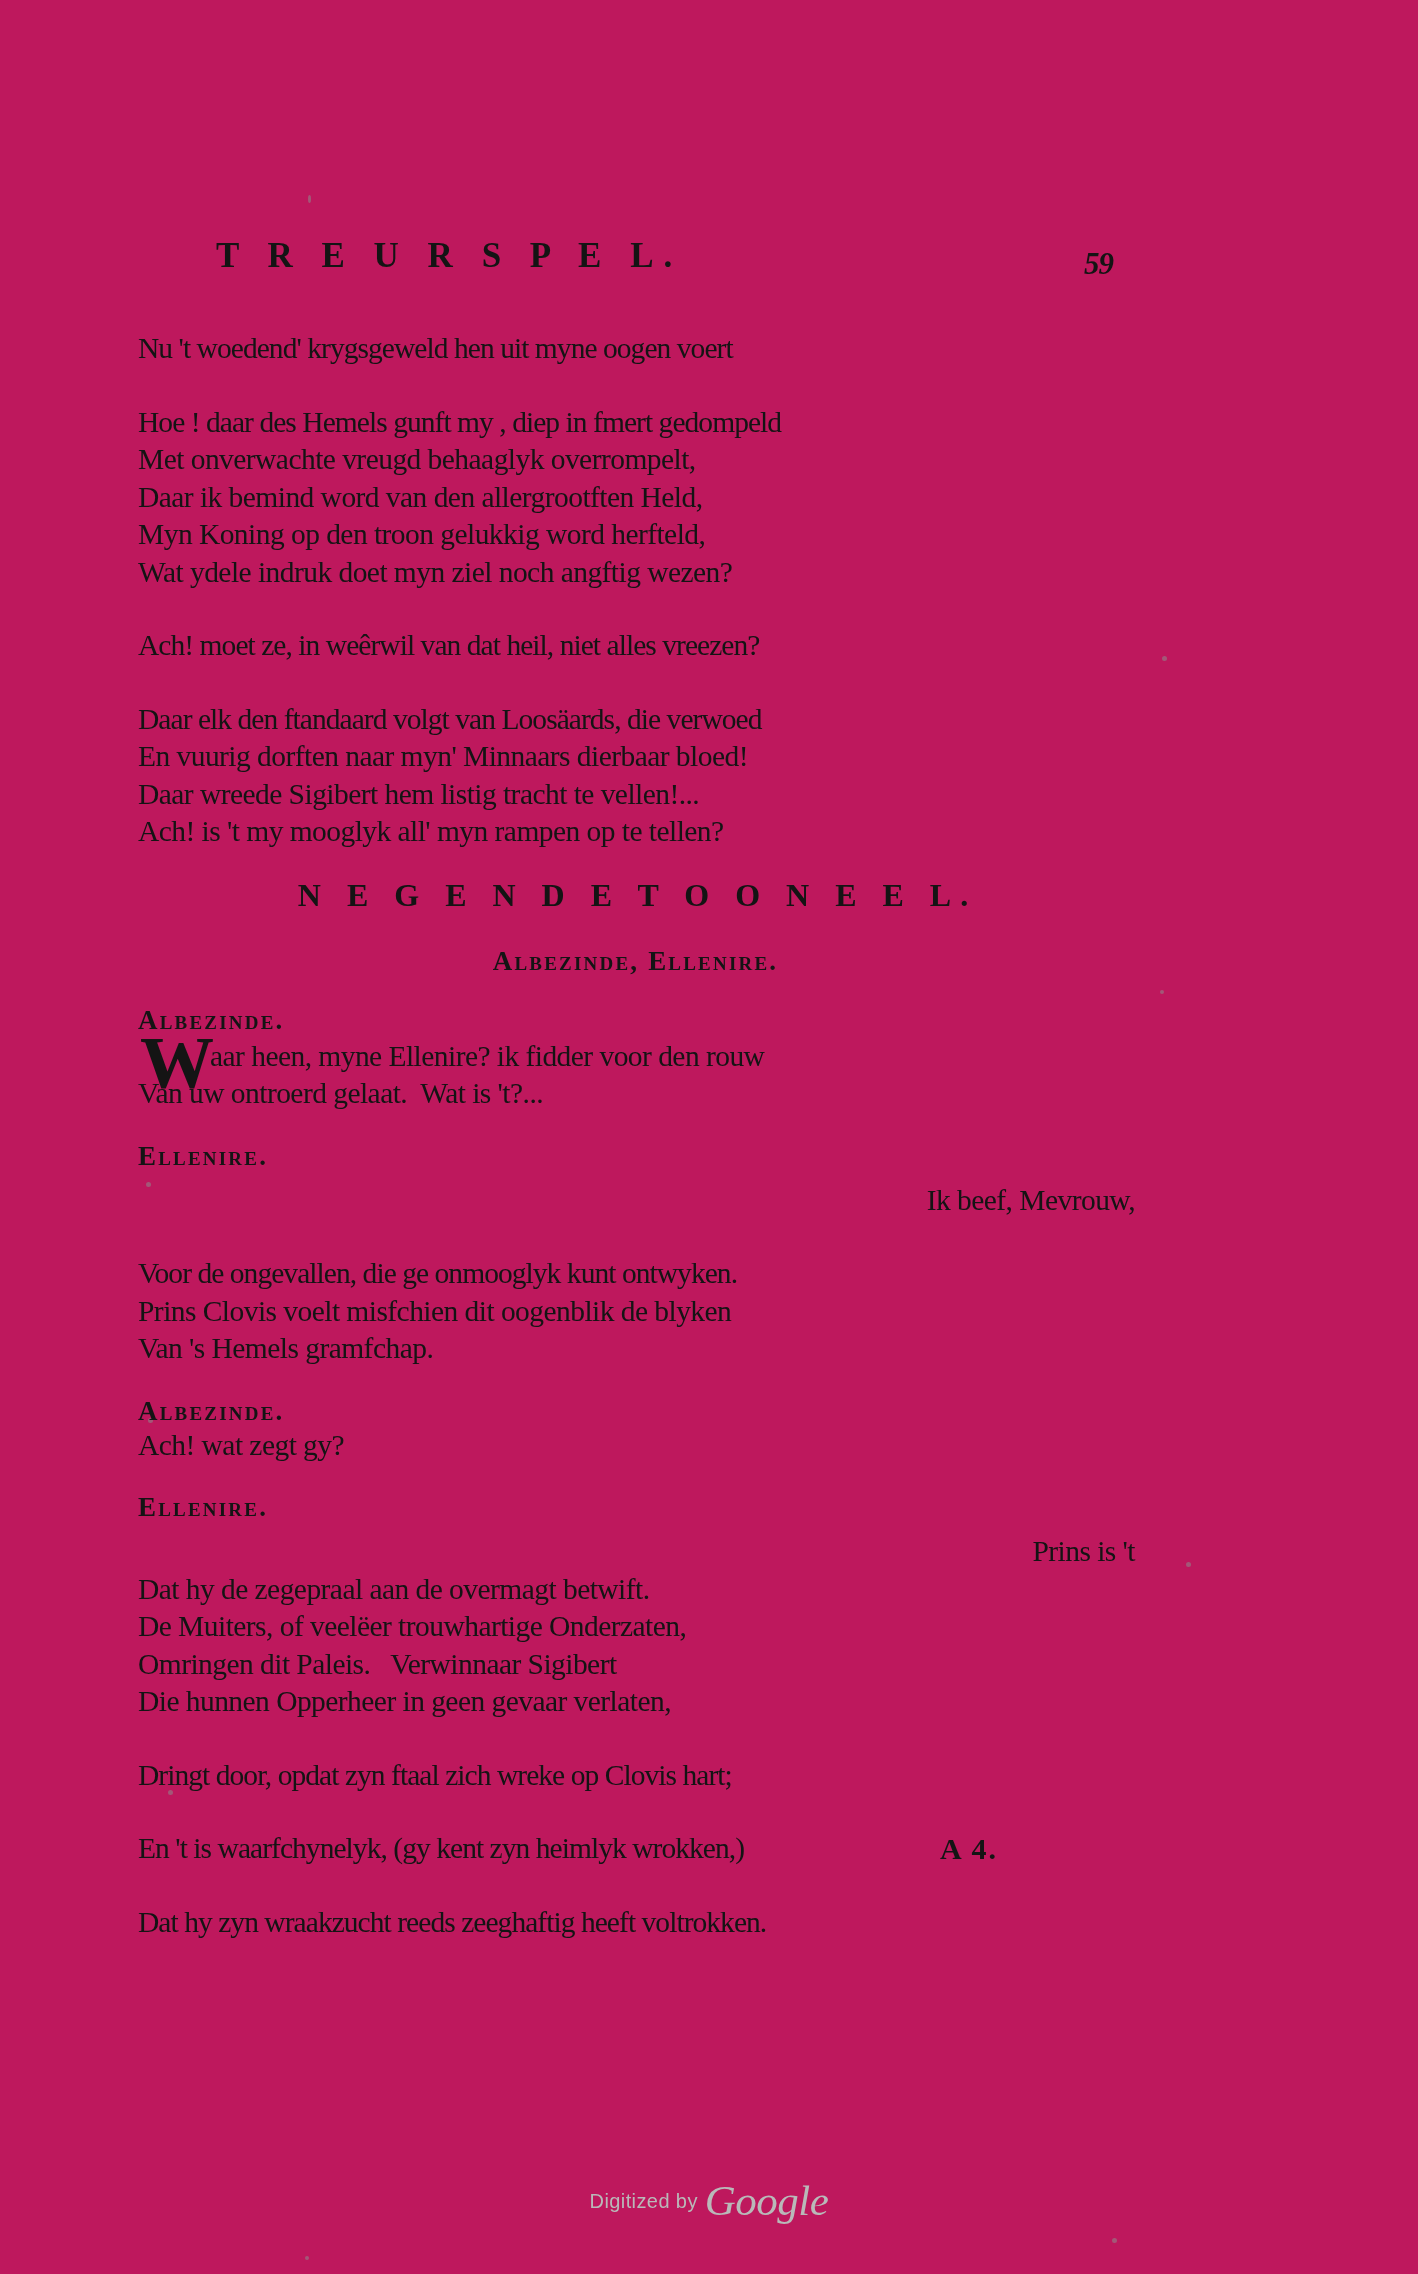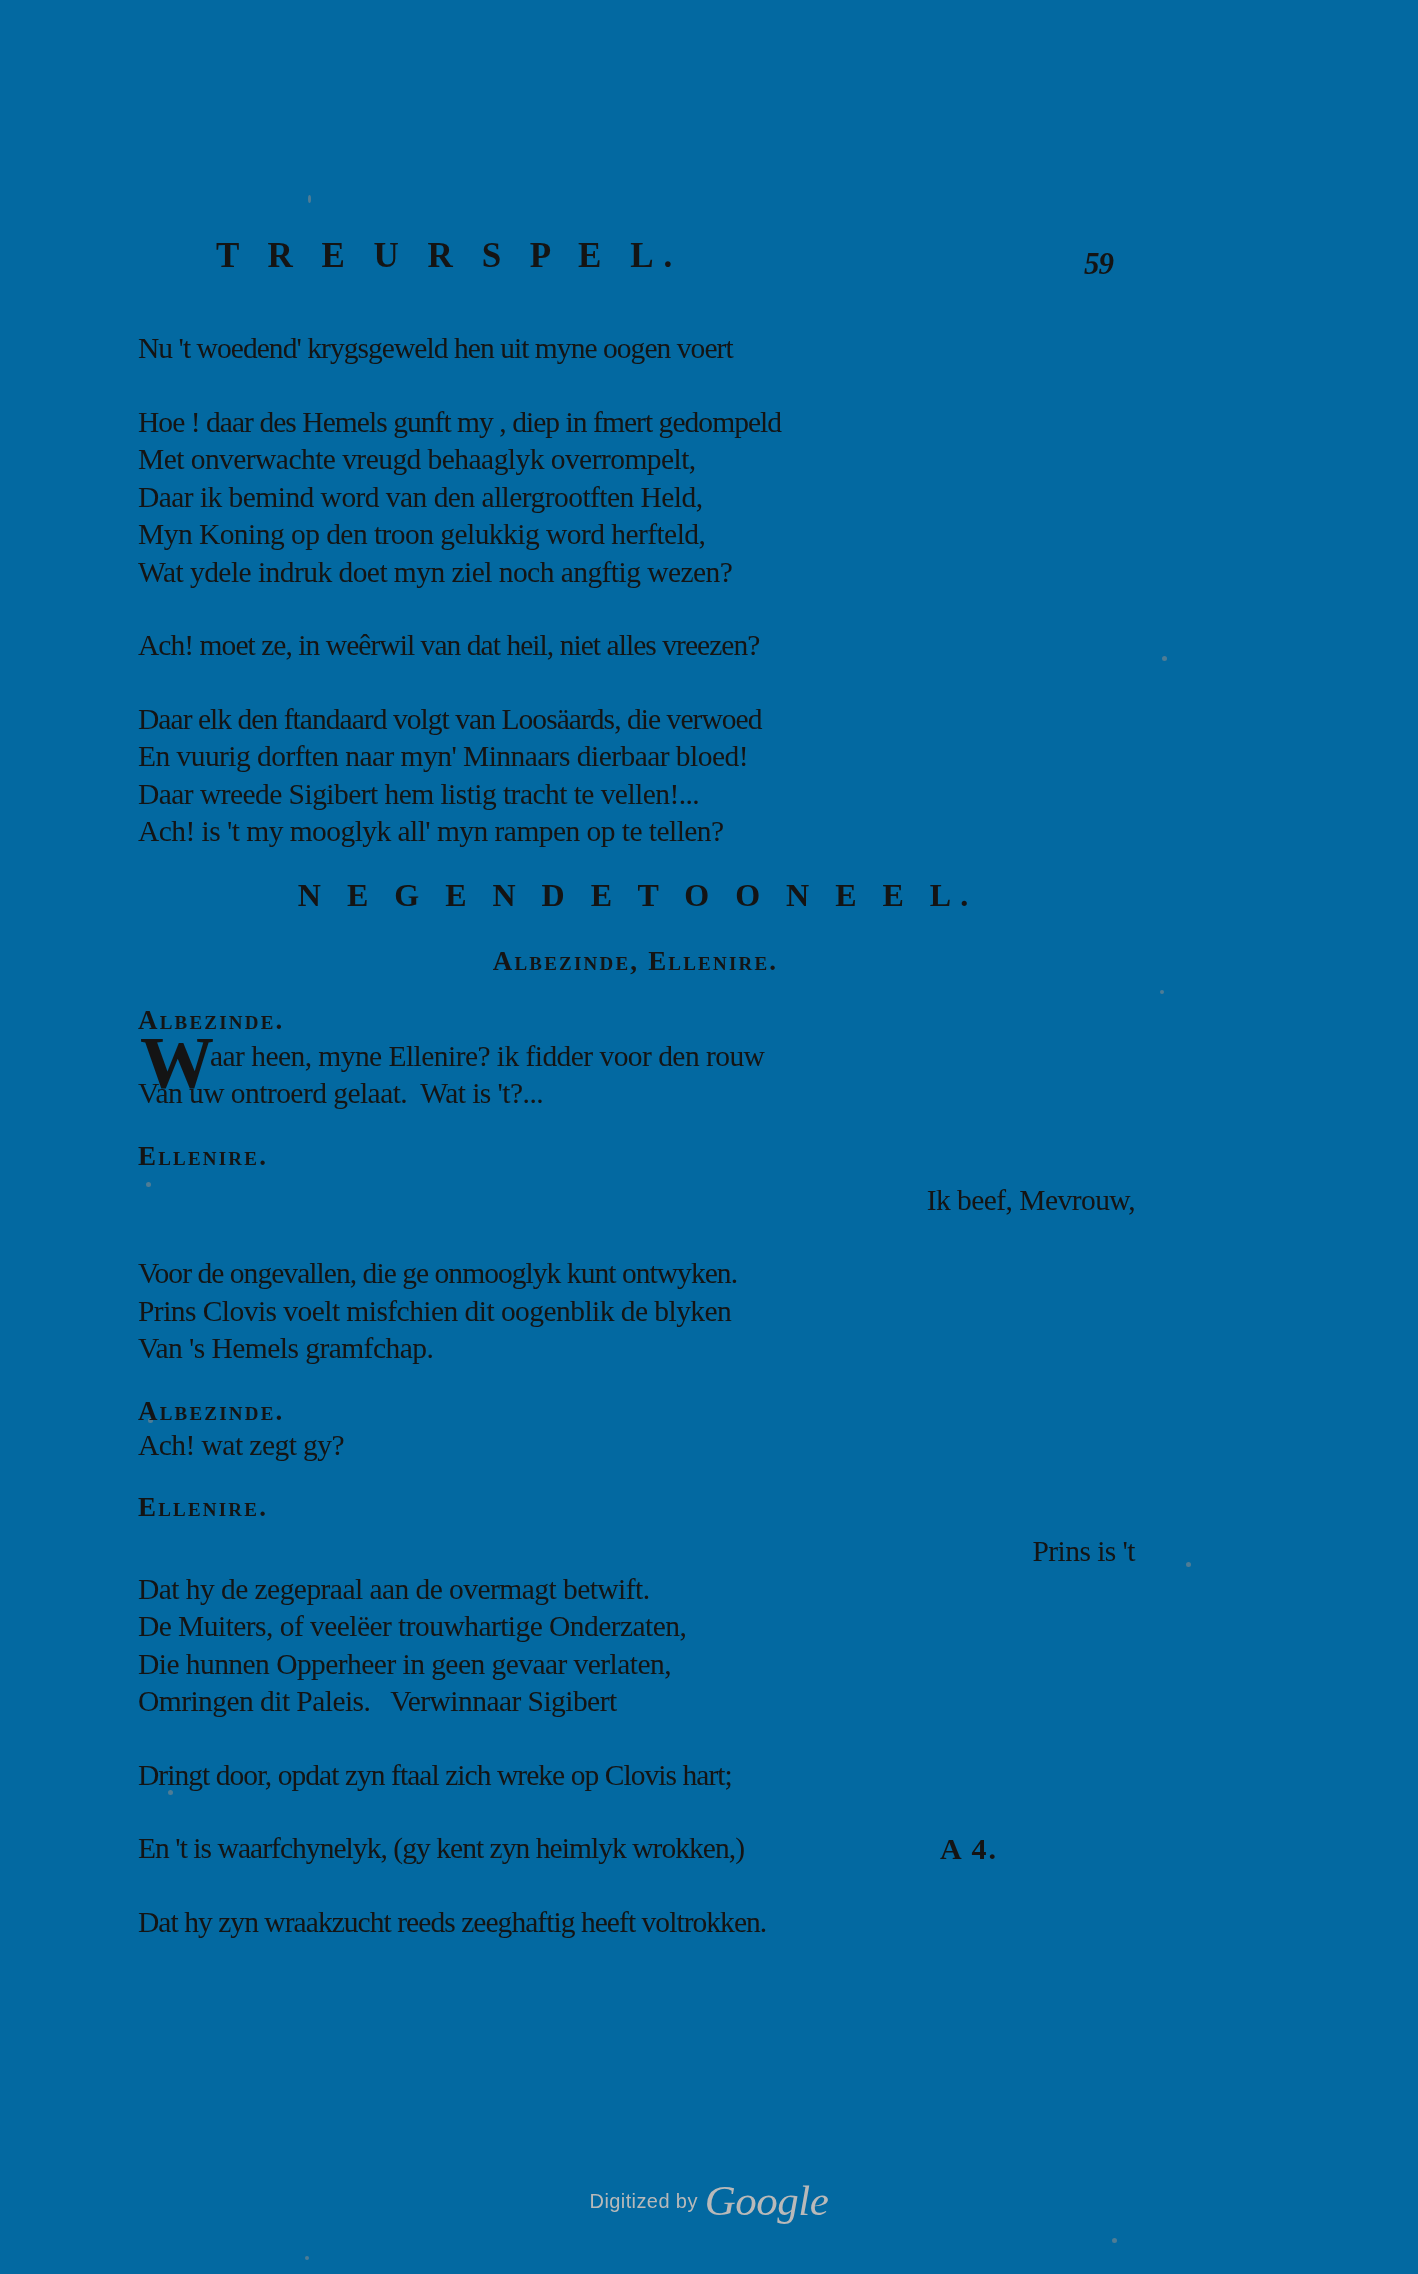--- a/index.html
+++ b/index.html
@@ -14,21 +14,21 @@
     position: relative;
     font-family: "Liberation Serif", "DejaVu Serif", serif;
     color: #141414;
     overflow: hidden;
   }
 
   
   .scan {
     position: absolute;
     inset: 0;
-    background: #0369a1;
+    background: #be185d;
   }
 
   
   .page-block {
     position: absolute;
     left: 138px;
     top: 236px;
     width: 1005px;
   }
 
@@ -224,22 +224,22 @@
 
       <div class="speaker smallcaps mid2-shift">Albezinde.</div>
       <div class="verse tight" style="text-align:left;padding-right:150px;">Ach! wat zegt gy?</div>
 
       <div class="speaker smallcaps mid3-shift">Ellenire.</div>
 
       <div class="gap-sm"></div>
       <div class="verse tight right-line">Prins is 't</div>
       <div class="verse tight">Dat hy de zegepraal aan de overmagt betwift.</div>
       <div class="verse tight">De Muiters, of veelëer trouwhartige Onderzaten,</div>
+      <div class="verse tight">Omringen dit Paleis.   Verwinnaar Sigibert</div>
       <div class="verse tight">Die hunnen Opperheer in geen gevaar verlaten,</div>
-      <div class="verse tight">Omringen dit Paleis.   Verwinnaar Sigibert</div>
       <div class="verse vtight">Dringt door, opdat zyn ftaal zich wreke op Clovis hart;</div>
       <div class="verse vtight">En 't is waarfchynelyk, (gy kent zyn heimlyk wrokken,)</div>
       <div class="verse vtight">Dat hy zyn wraakzucht reeds zeeghaftig heeft voltrokken.</div>
 
     </div>
   </div>
 
   <div class="signature">A 4.</div>
 
   <div class="watermark">

